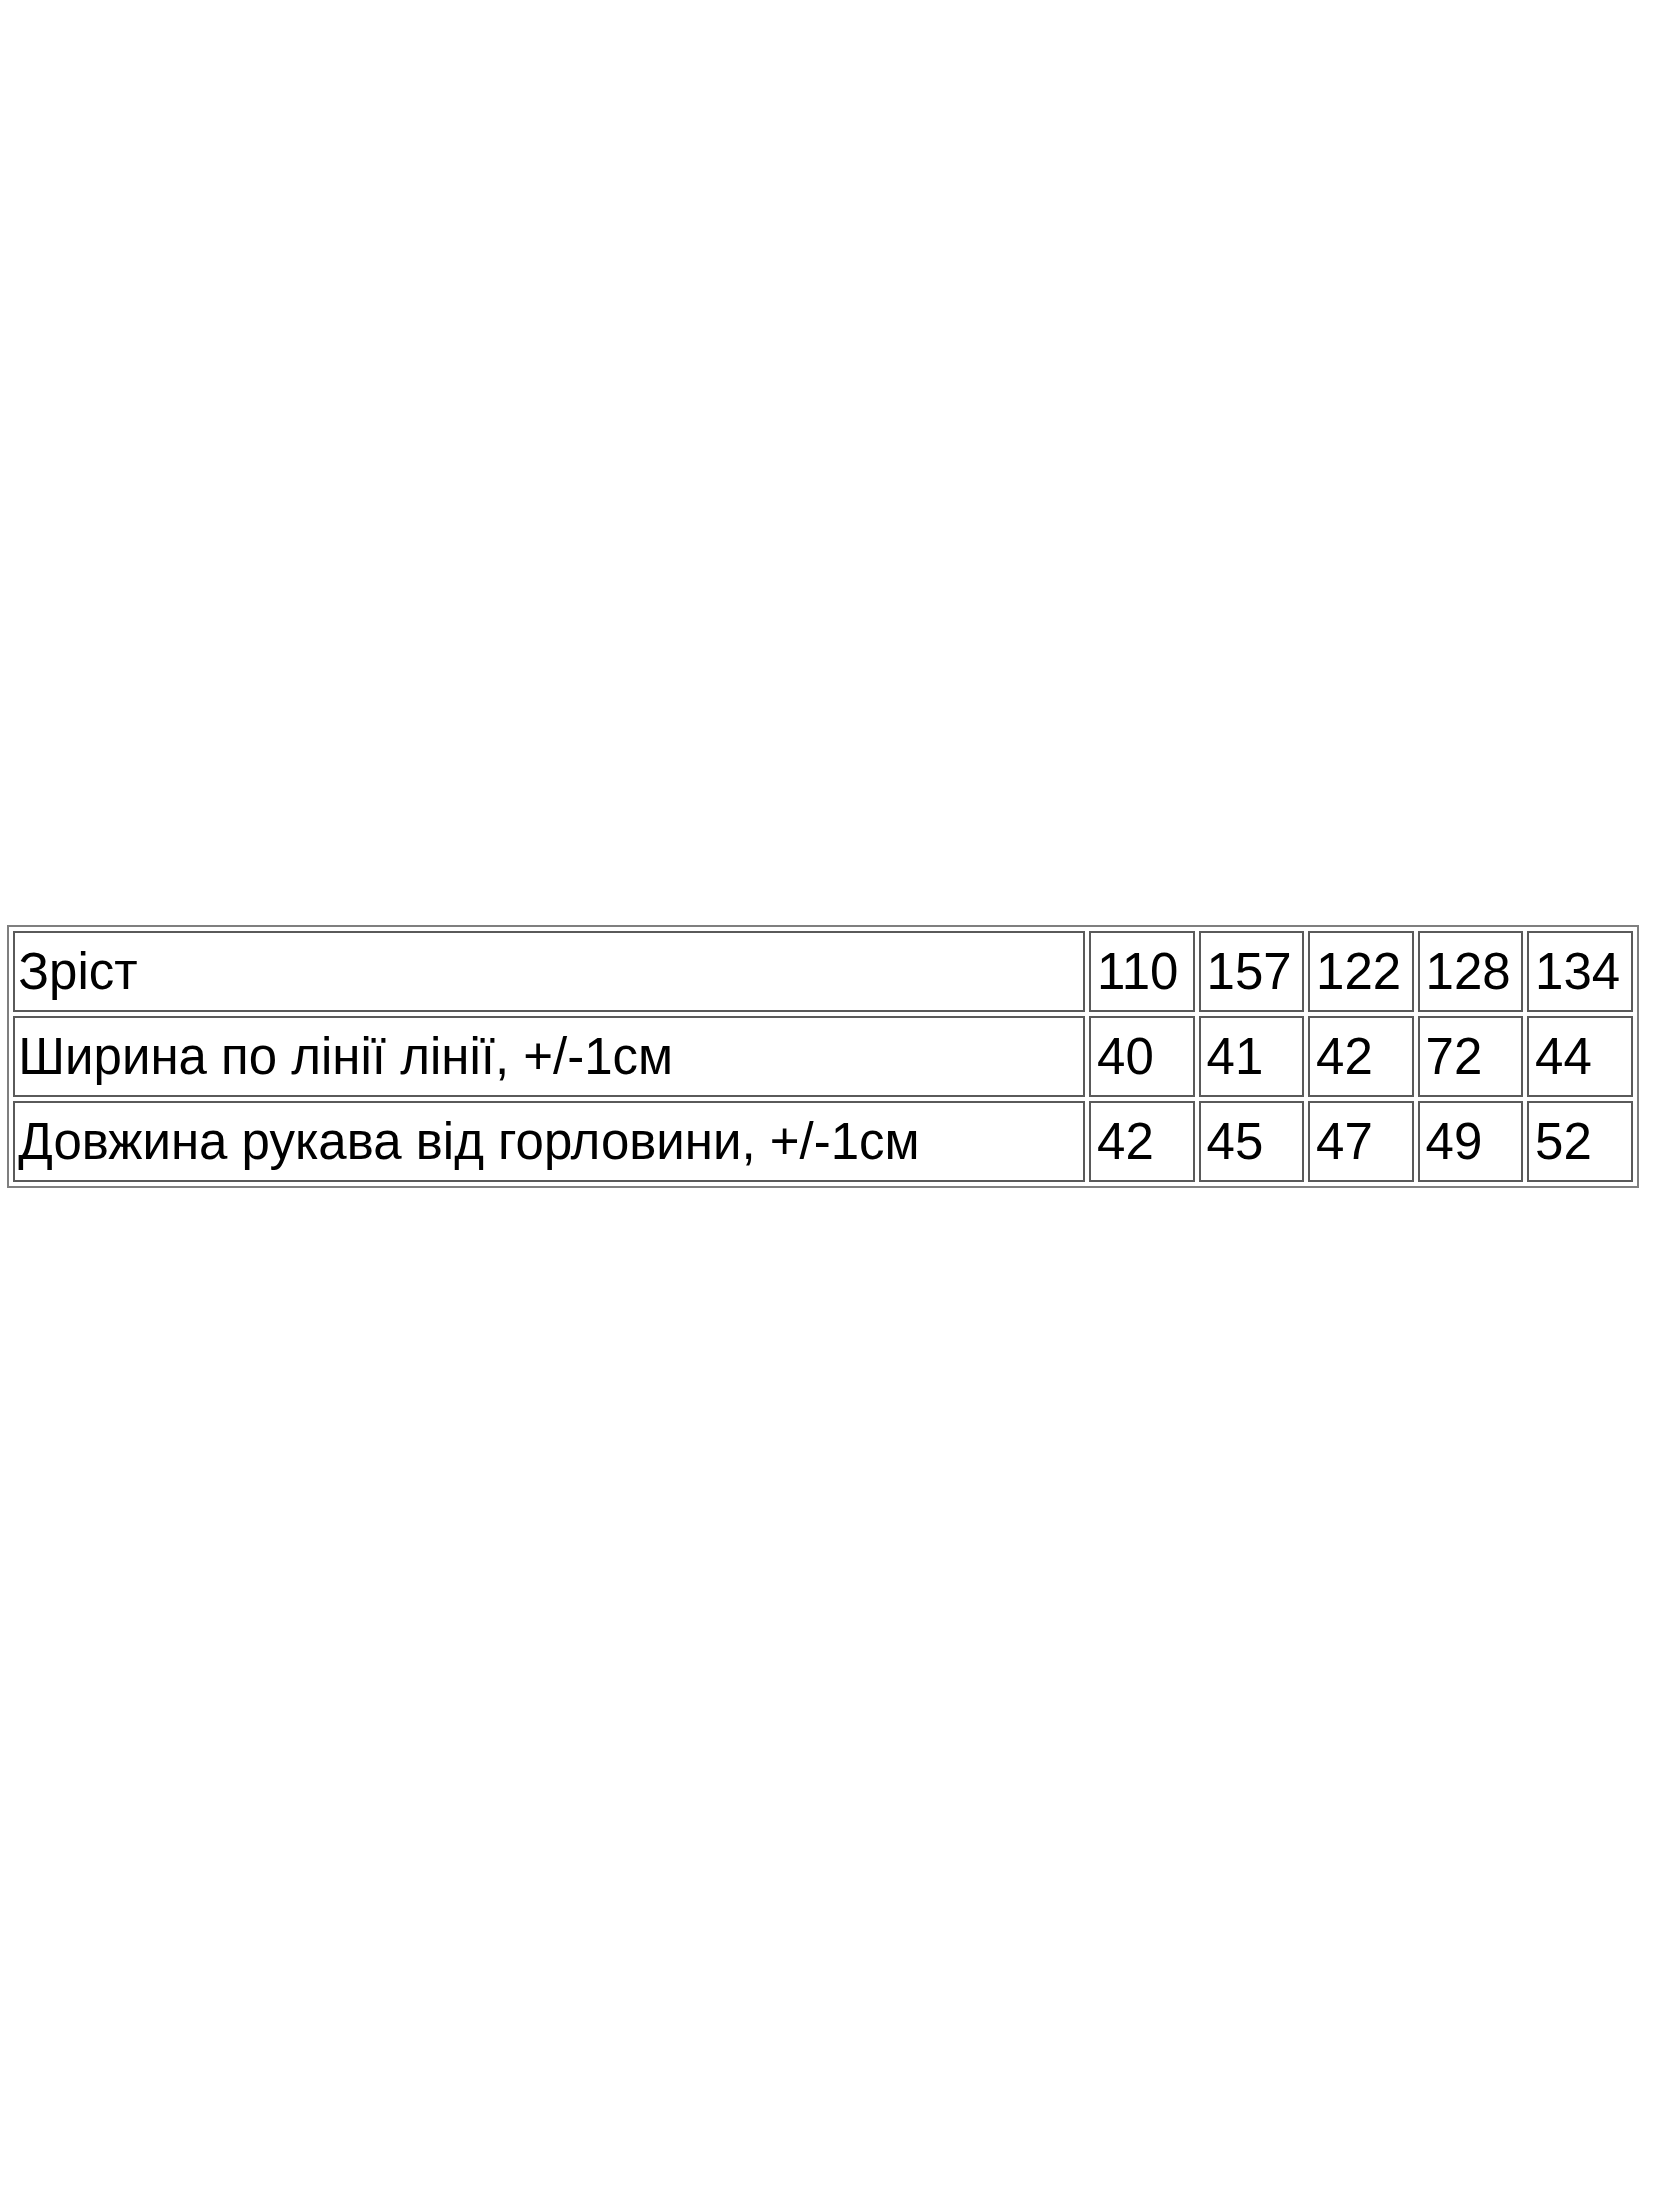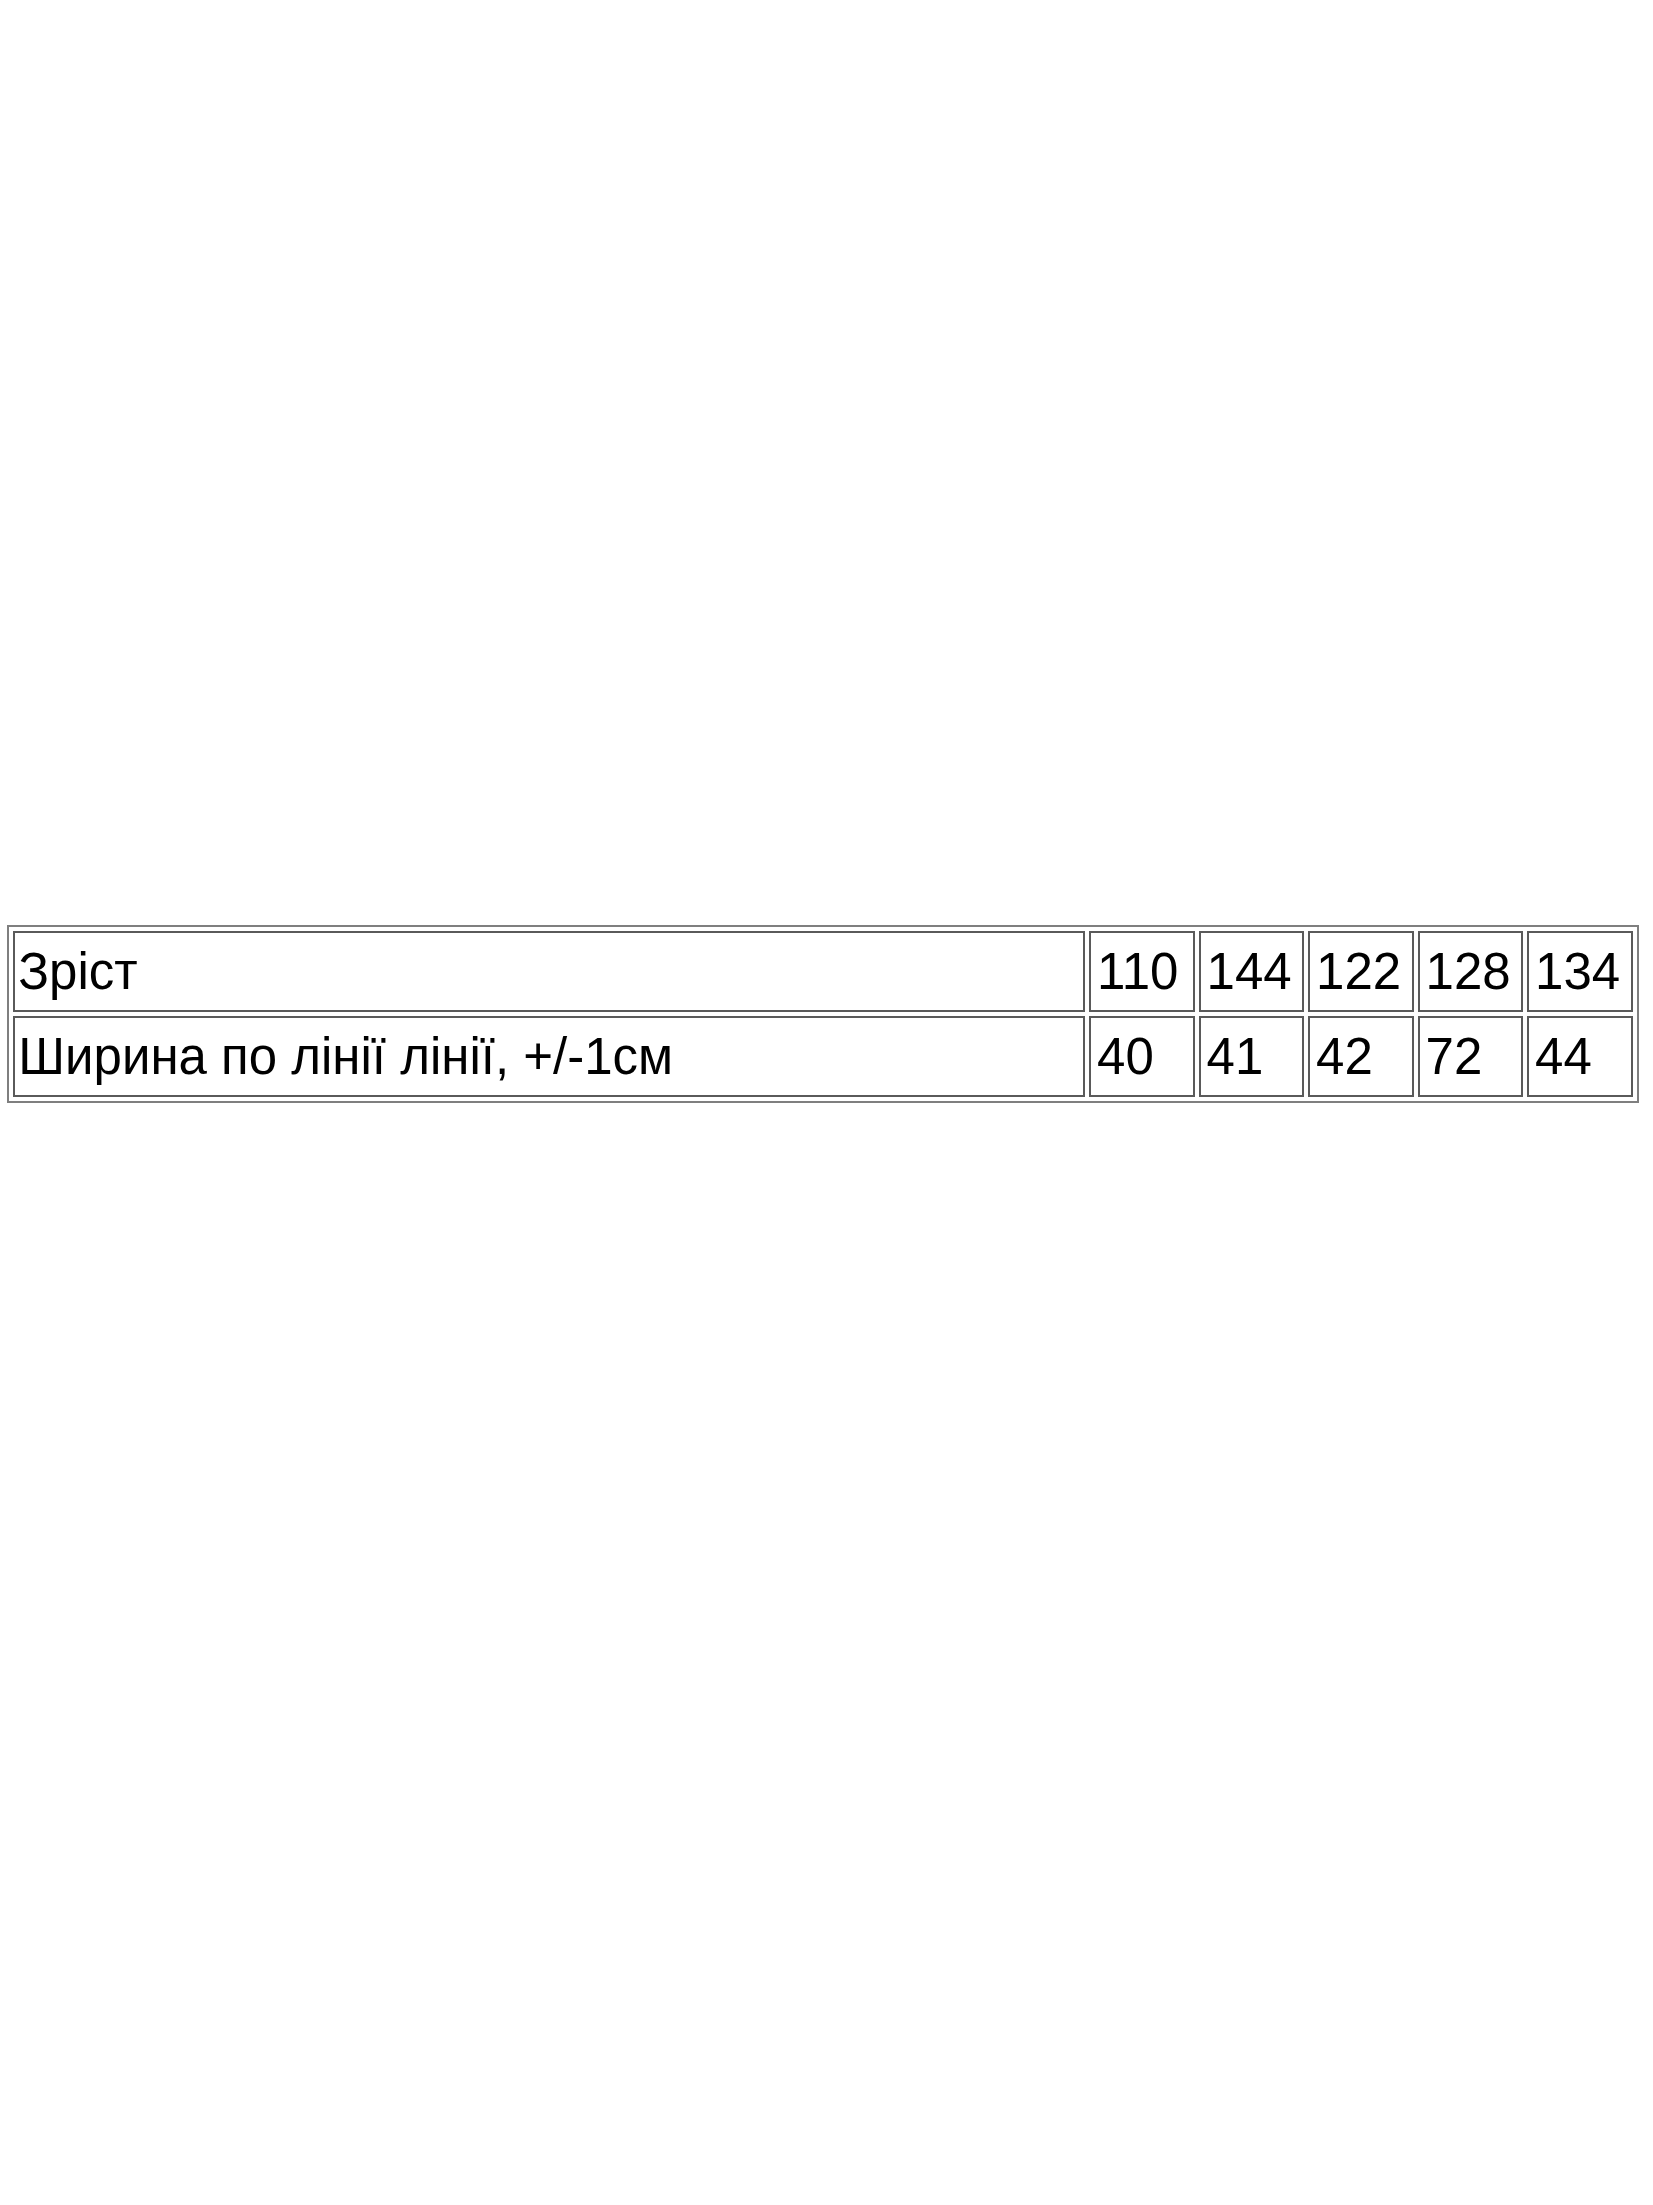--- a/index.html
+++ b/index.html
@@ -55,29 +55,37 @@
       <col class="size-col">
       <col class="size-col">
       <col class="size-col">
       <col class="size-col">
       <col class="size-col">
     </colgroup>
     <tbody>
       <tr>
         <td class="cell">Зріст</td>
         <td class="cell num">110</td>
-        <td class="cell num">144</td>
+        <td class="cell num">157</td>
         <td class="cell num">122</td>
         <td class="cell num">128</td>
         <td class="cell num">134</td>
       </tr>
       <tr>
         <td class="cell">Ширина по лінії лінії, +/-1см</td>
         <td class="cell num">40</td>
         <td class="cell num">41</td>
         <td class="cell num">42</td>
         <td class="cell num">72</td>
         <td class="cell num">44</td>
       </tr>
+      <tr>
+        <td class="cell">Довжина рукава від горловини, +/-1см</td>
+        <td class="cell num">42</td>
+        <td class="cell num">45</td>
+        <td class="cell num">47</td>
+        <td class="cell num">49</td>
+        <td class="cell num">52</td>
+      </tr>
     </tbody>
   </table>
 </div>
 
 
 </body></html>

